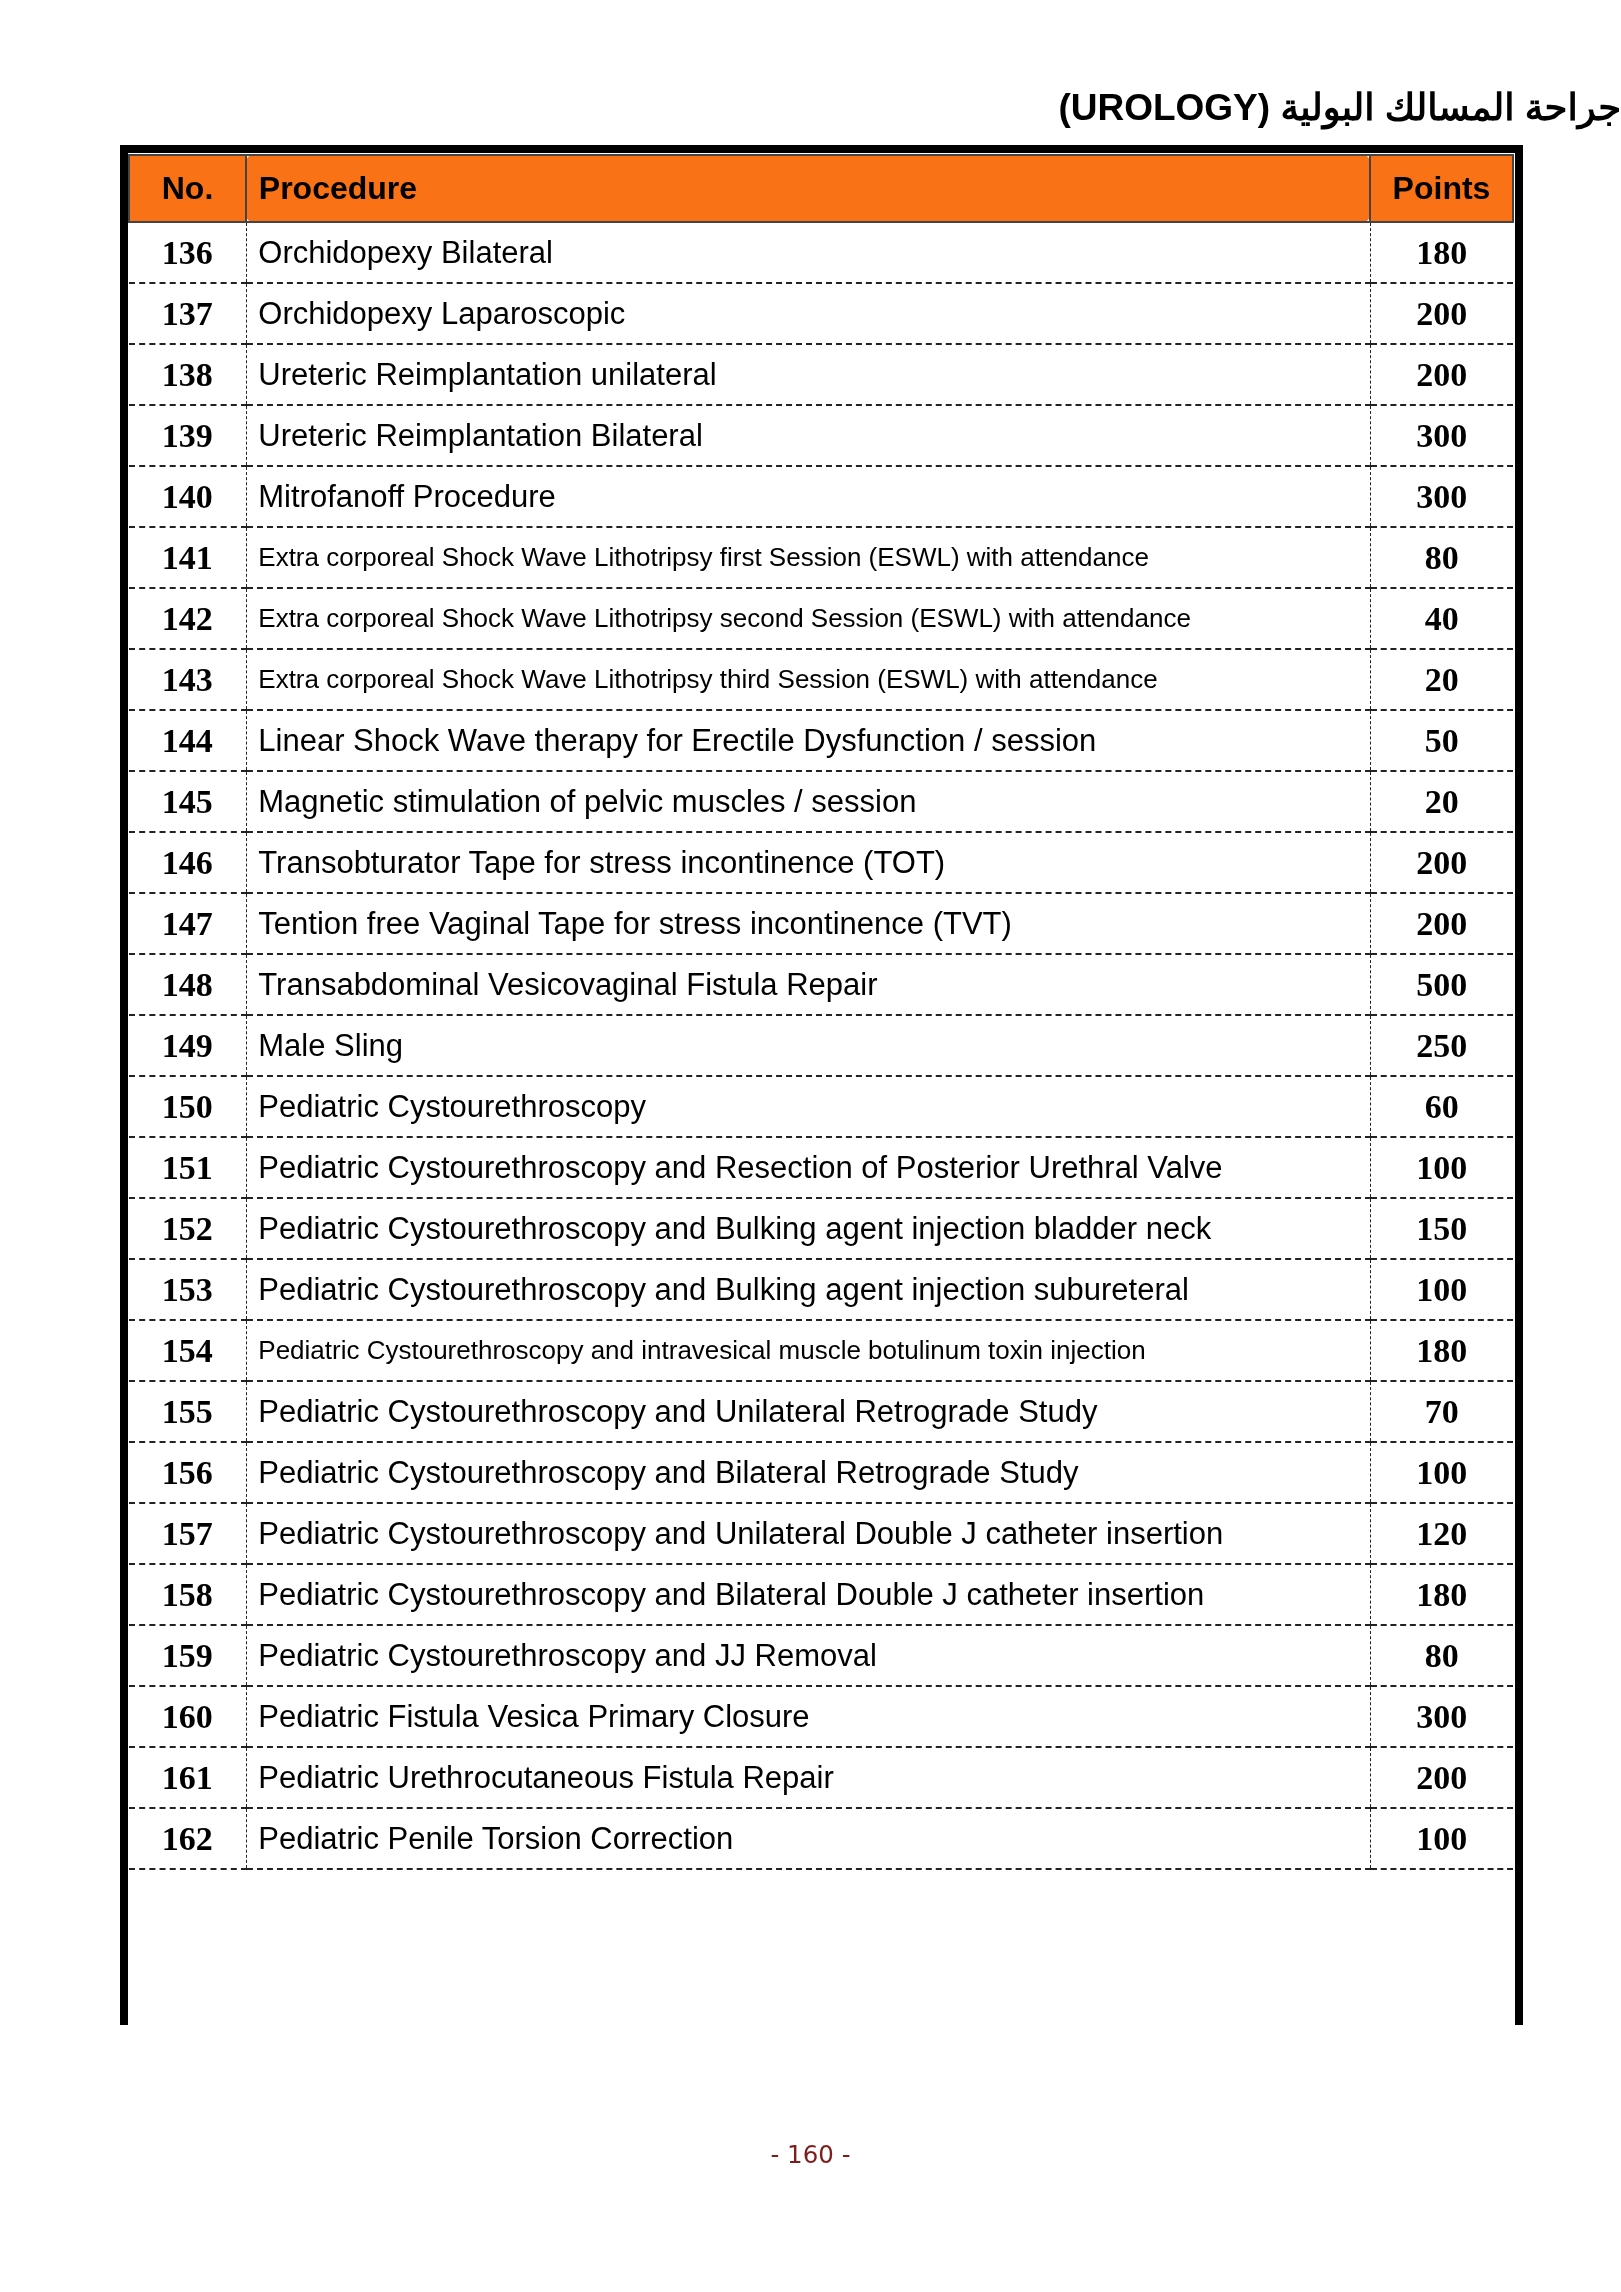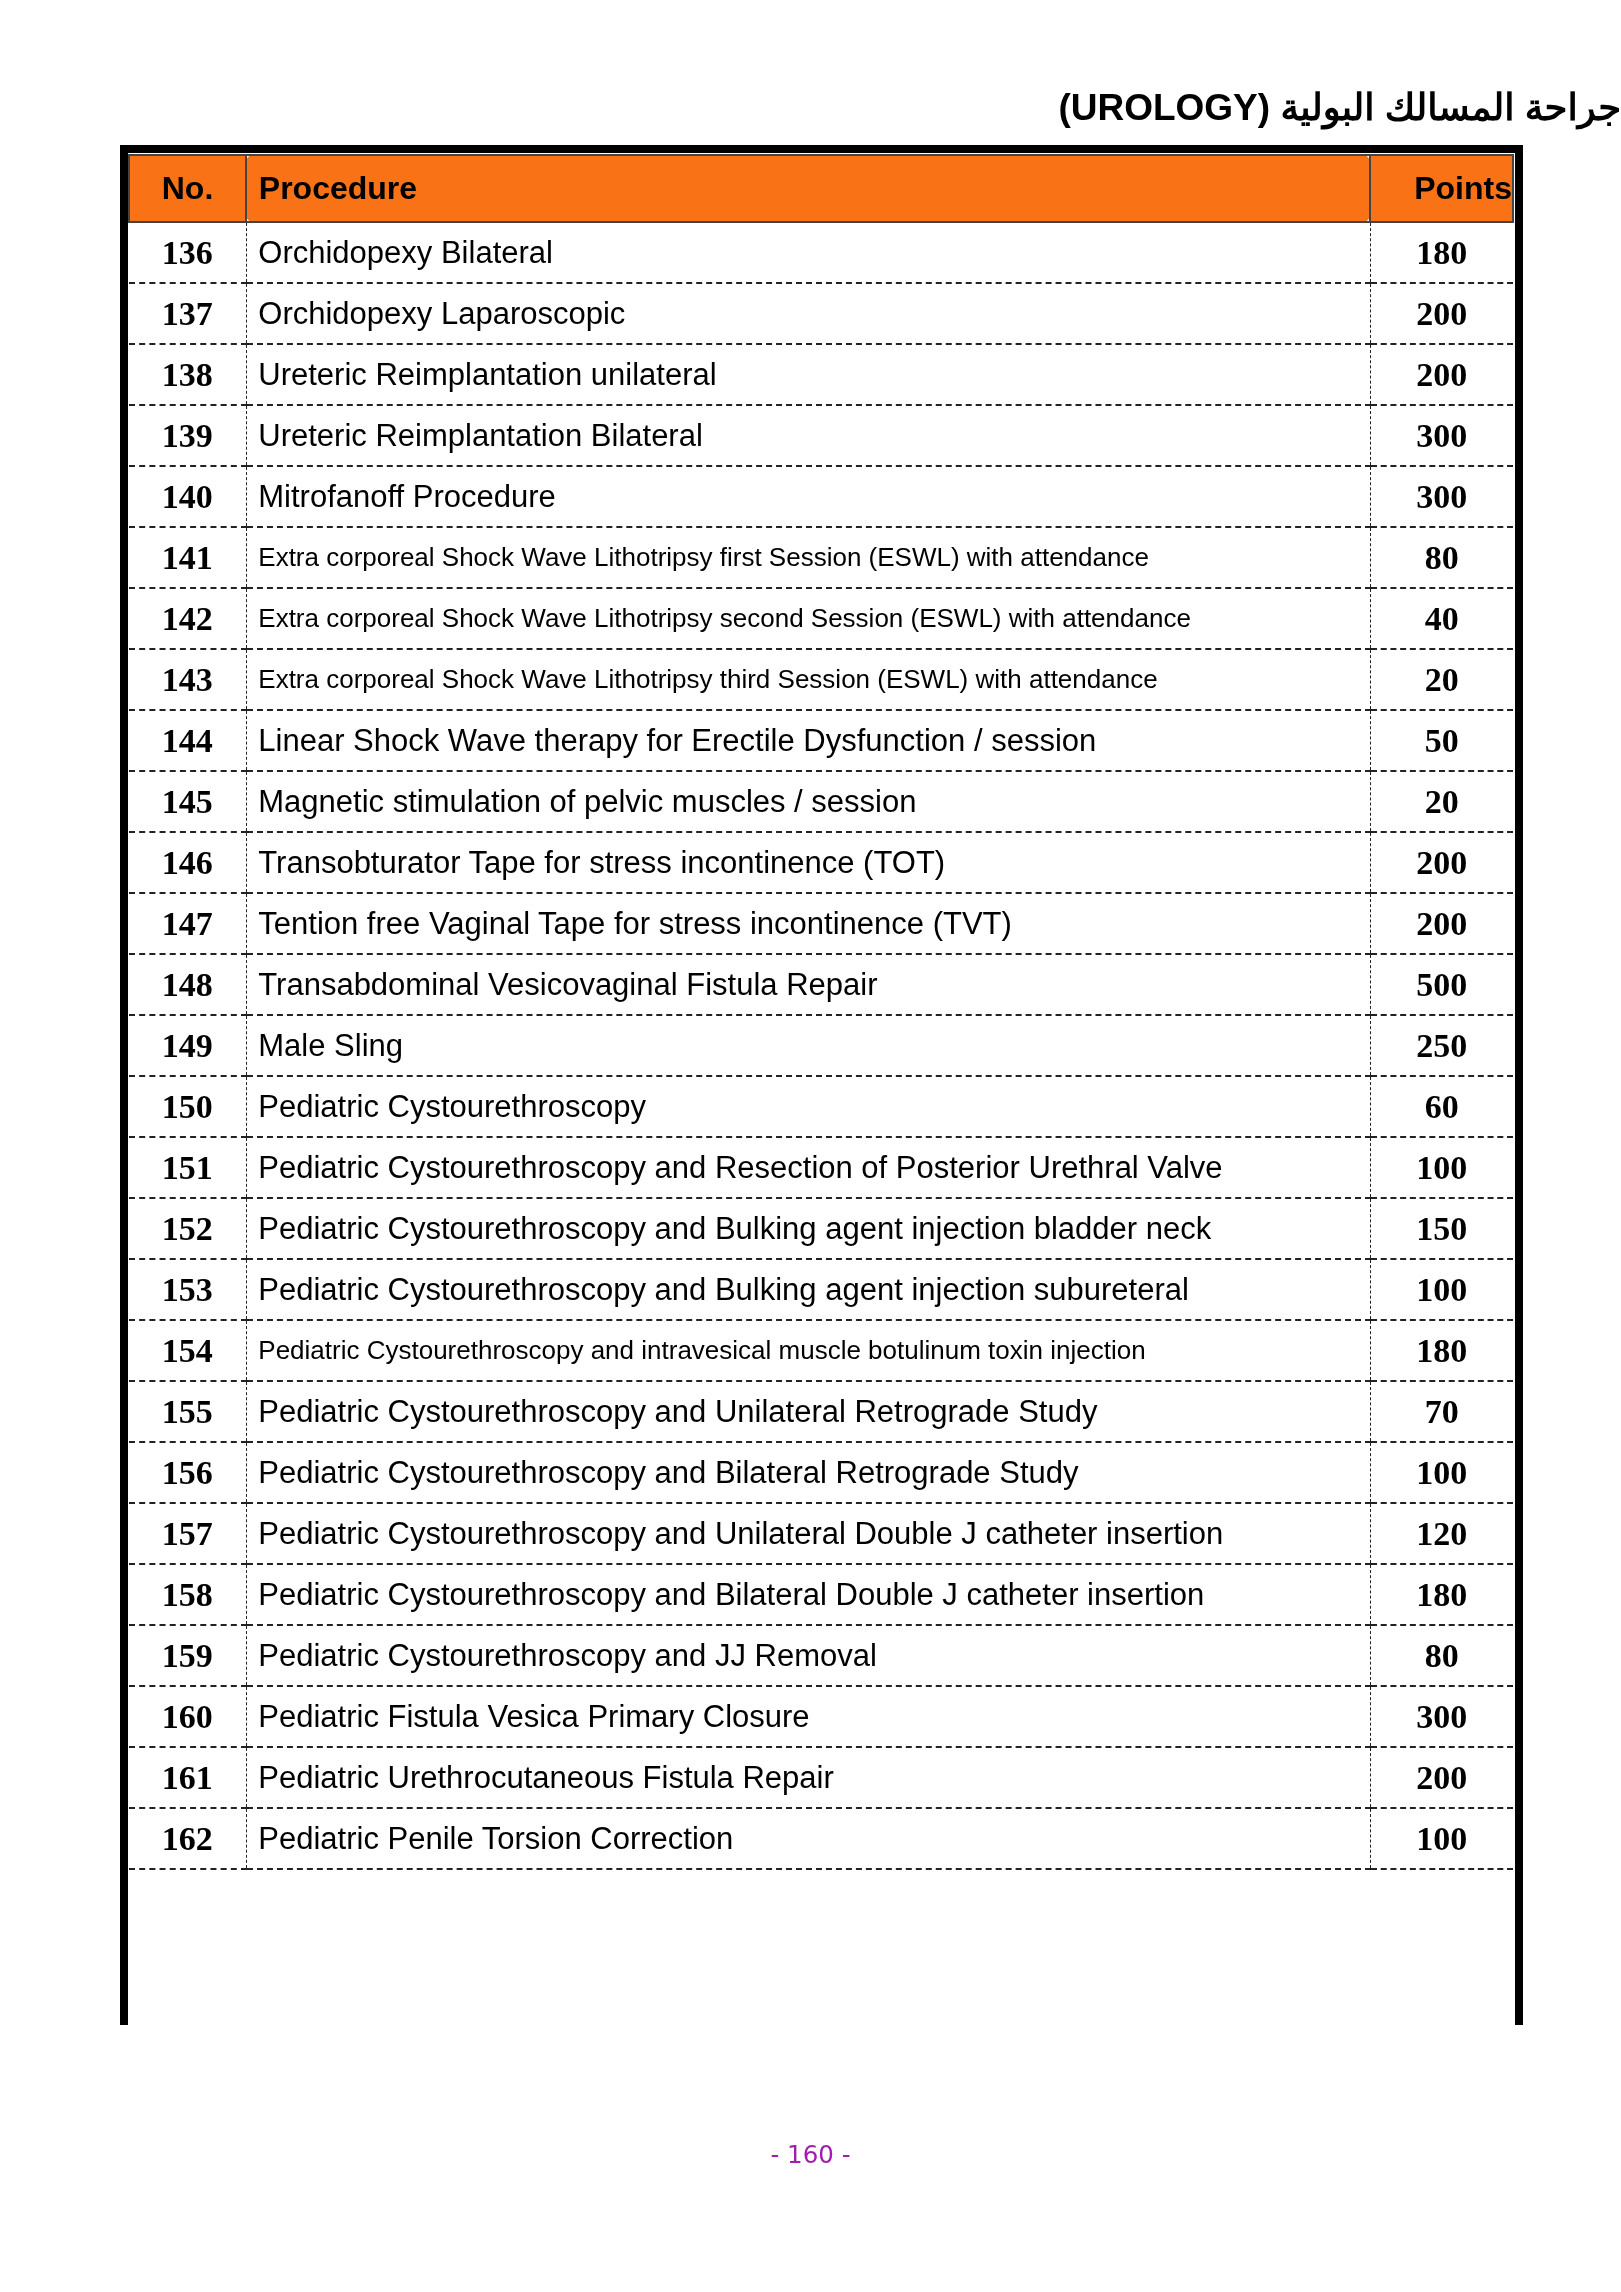--- a/index.html
+++ b/index.html
@@ -20,38 +20,38 @@
   table.proc col.c-no { width: 117px; }
   table.proc col.c-proc { width: 1124px; }
   table.proc col.c-pts { width: 143px; }
   thead th {
     background: #f97316; height: 65px; border: 2.9px double #444;
     font-family: "Liberation Sans", sans-serif; font-weight: bold; font-size: 32px;
     color: #000; padding: 0;
   }
   thead th.h-no { text-align: center; }
   thead th.h-proc { text-align: left; padding-left: 11.8px; border-radius: 7px; }
-  thead th.h-pts { text-align: right; }
+  thead th.h-pts { text-align: center; }
   tbody td {
     border-bottom: 2px dashed #222; border-left: 1.5px dashed #222; border-right: 1.5px dashed #222;
     height: 59px; padding: 0; vertical-align: middle; color: #000;
   }
   td.no, td.pts {
     text-align: center; font-family: "Liberation Serif", serif; font-weight: bold; font-size: 34px; margin-top: 32px;
   }
   td.no { border-left: none; }
   td.pts { border-right: none; }
   td.proc {
     font-family: "Liberation Sans", sans-serif; font-size: 31px; padding-left: 11.8px;
     line-height: 59px; white-space: normal;
   }
   td.proc.small { font-size: 26px; }
   .page-number {
     position: absolute; left: 0; width: 1621px; top: 2140px; text-align: center;
-    font-family: "DejaVu Sans", sans-serif; font-size: 24.5px; color: #a21caf;
+    font-family: "DejaVu Sans", sans-serif; font-size: 24.5px; color: #7f1d1d;
   }
 </style>
 </head>
 <body>
 
 <div class="page-title">(UROLOGY) جراحة المسالك البولية</div>
 
 <div class="frame"></div>
 
 <table class="proc">

